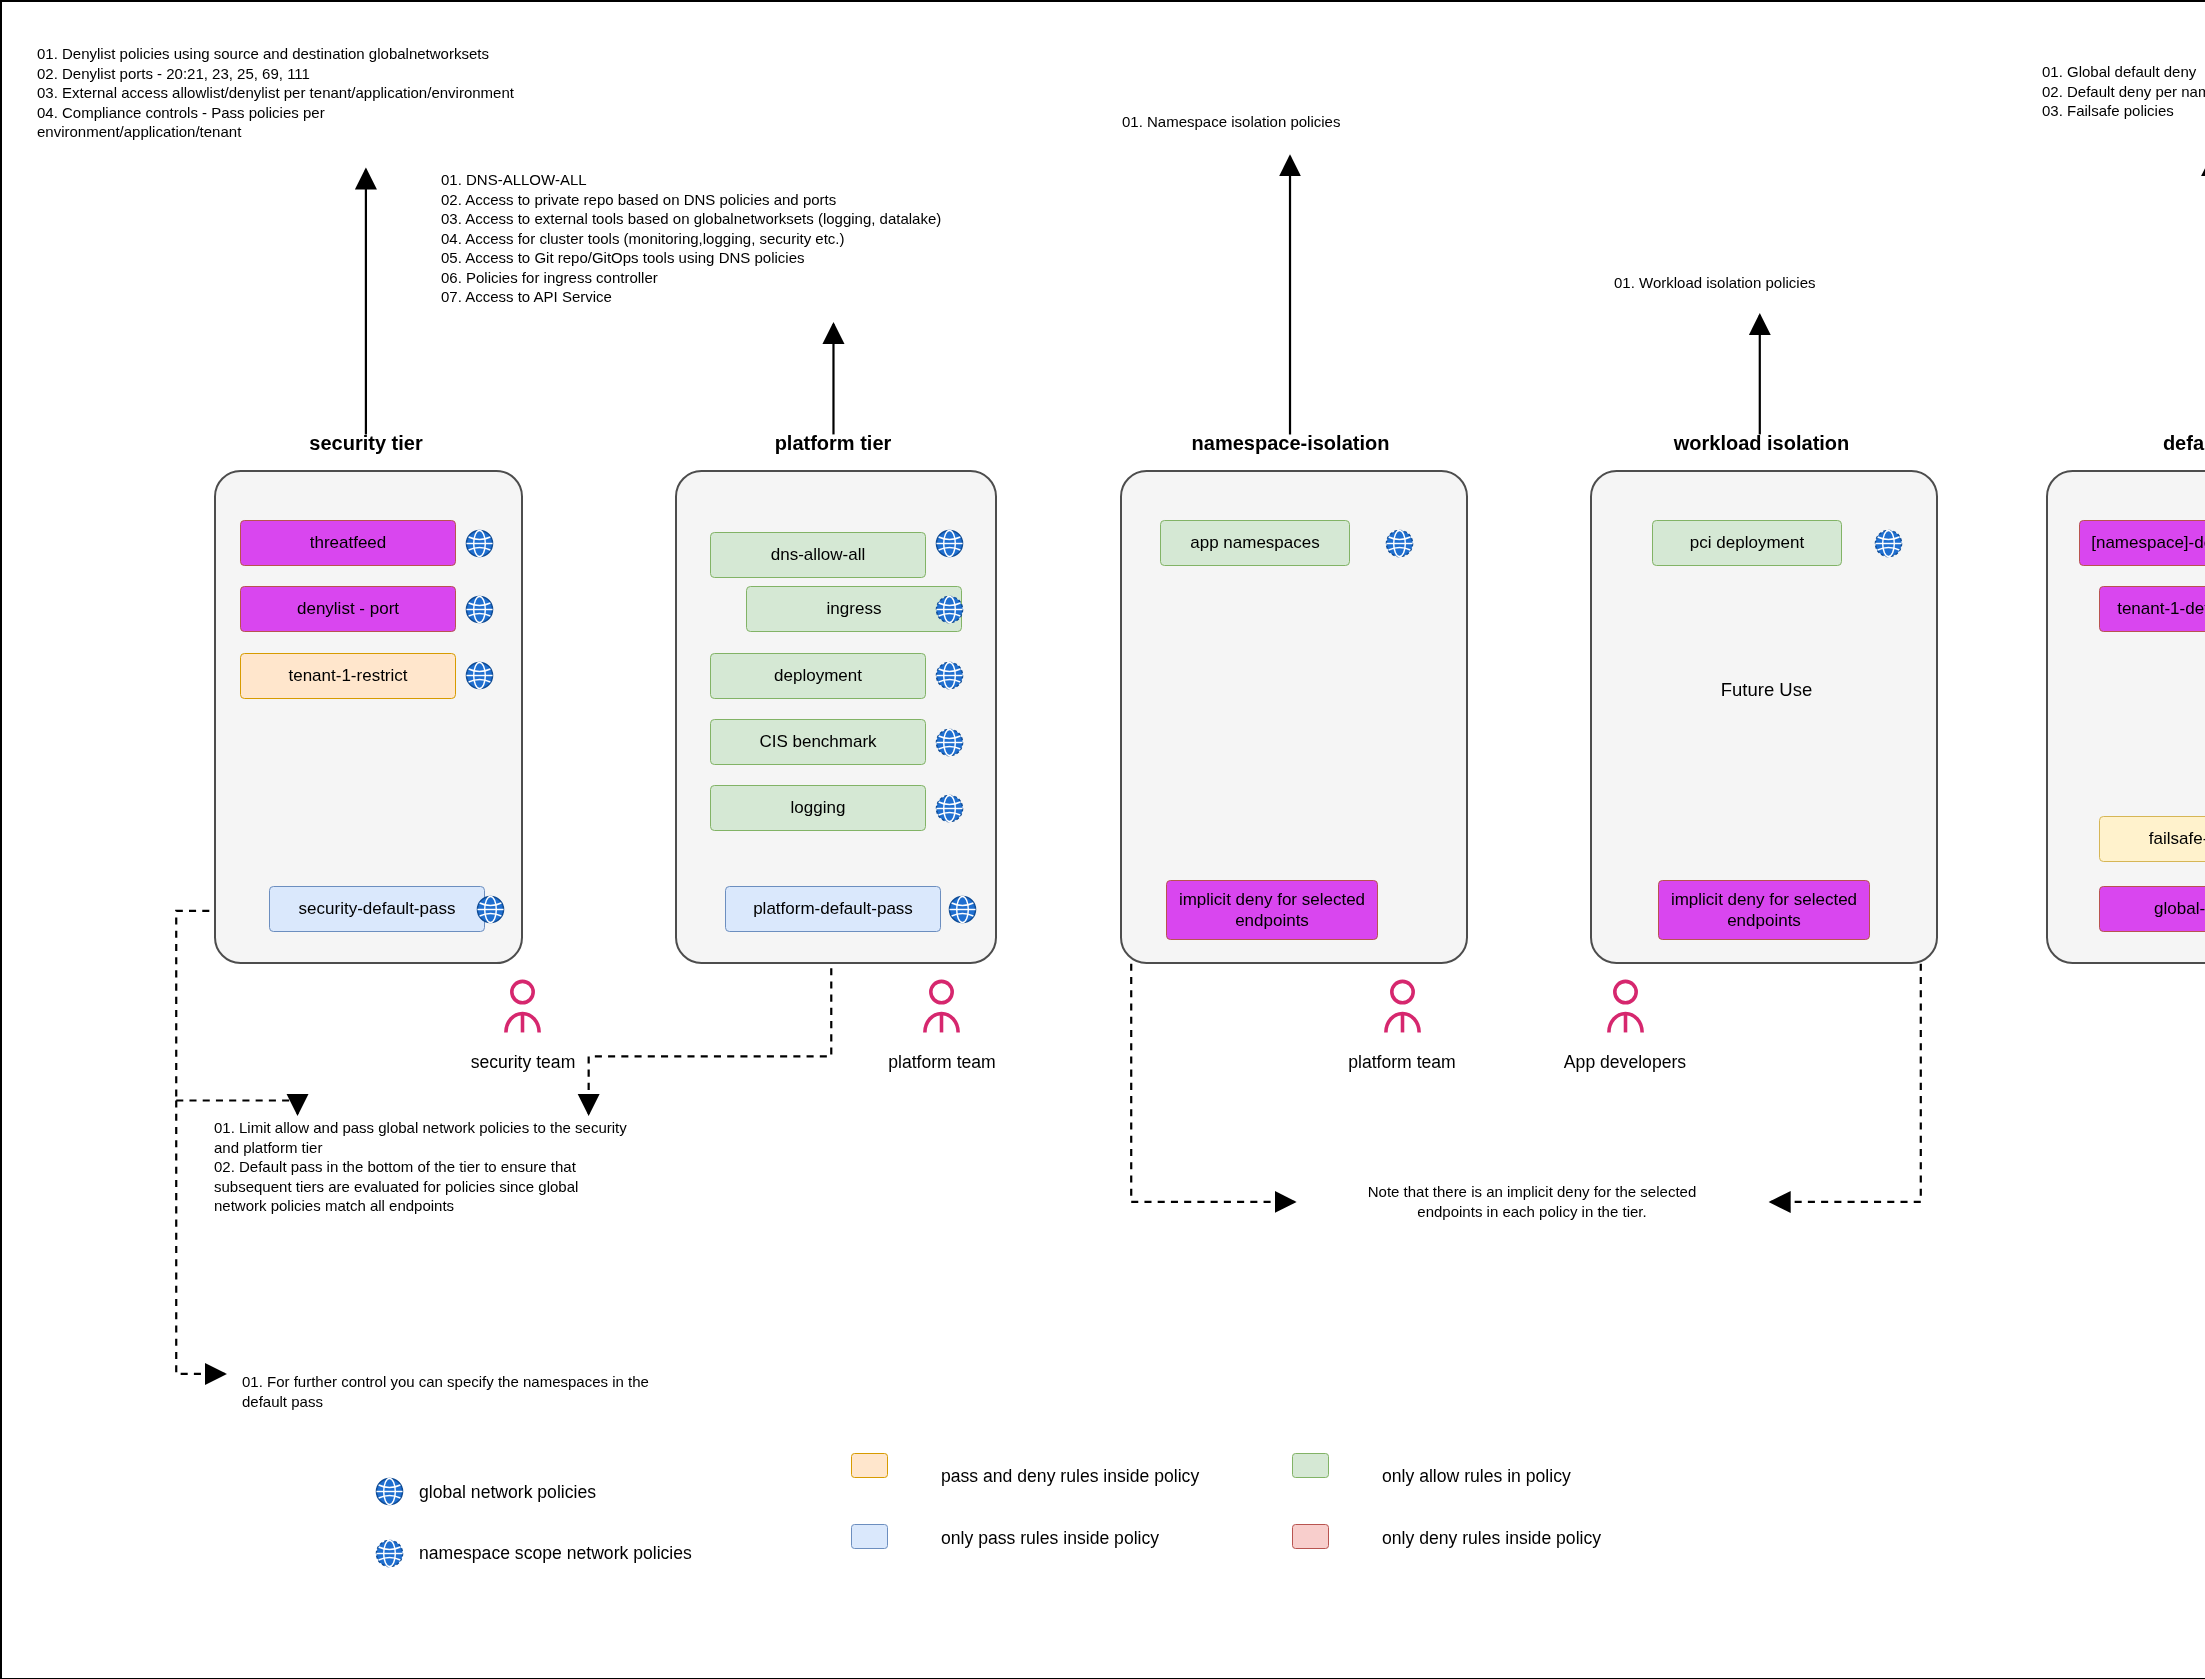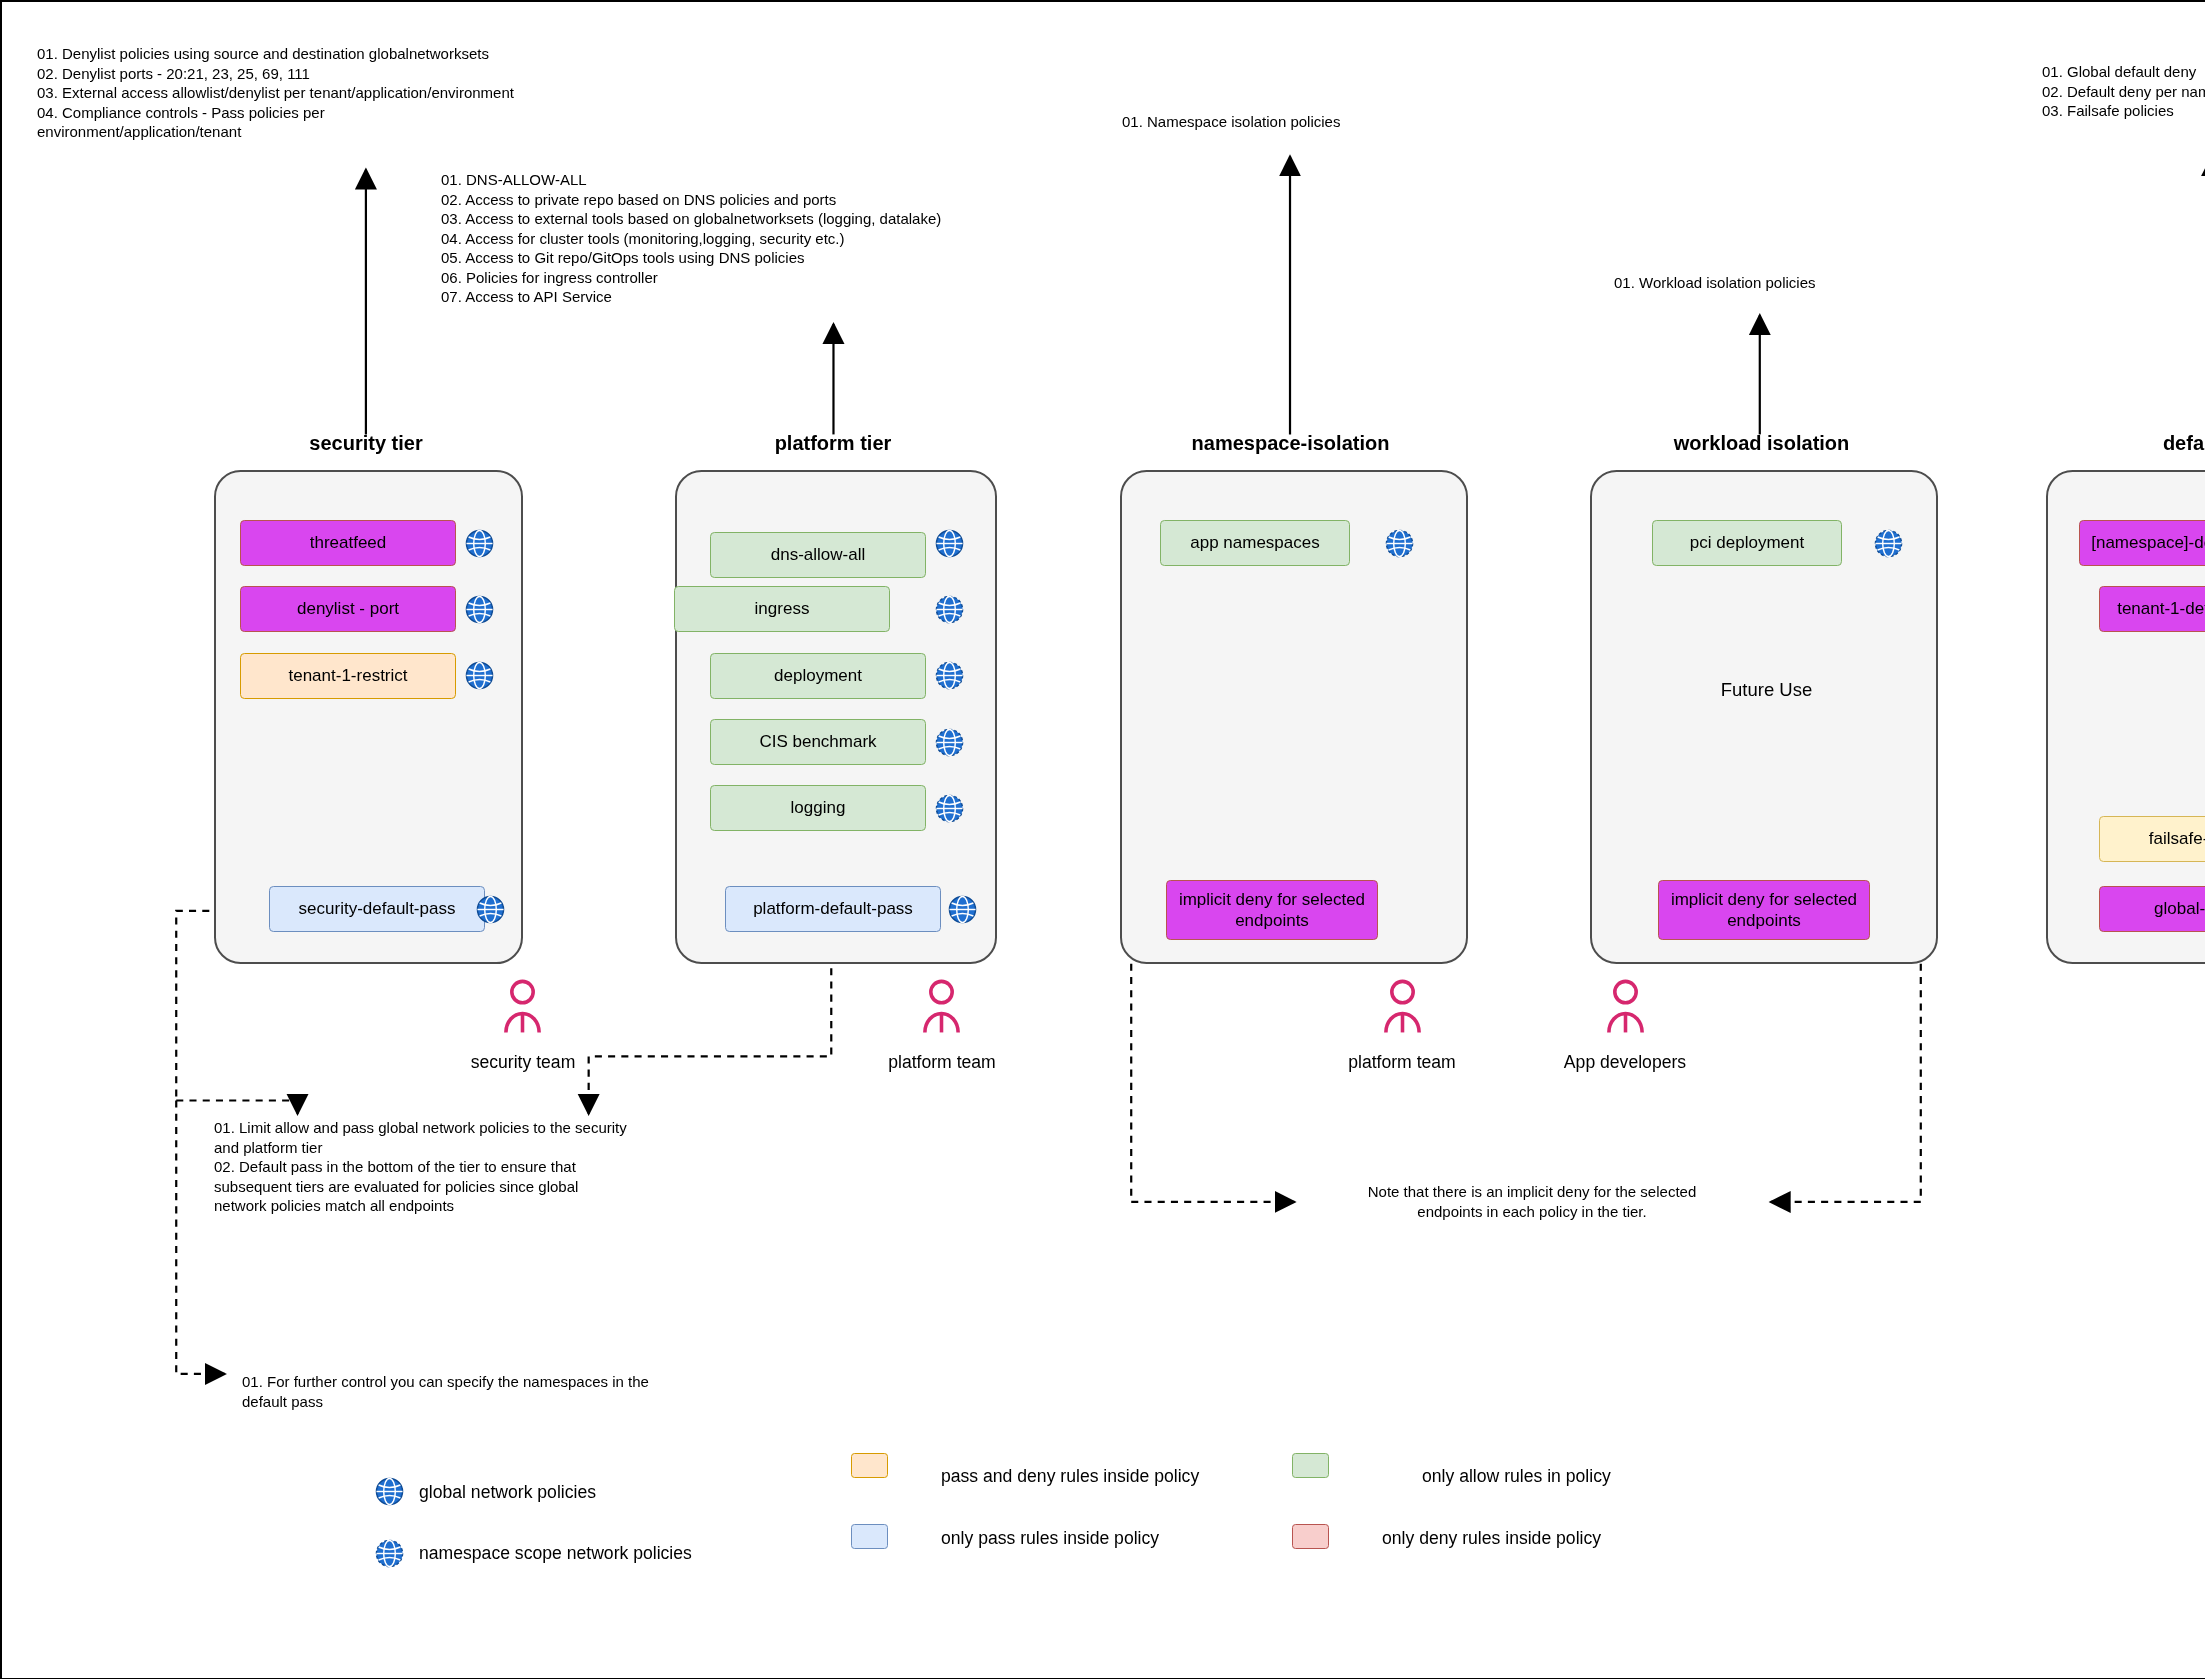--- a/index.html
+++ b/index.html
@@ -162,21 +162,21 @@
     <circle cx="20" cy="11" r="9" fill="none" stroke="#d6276e" stroke-width="3"></circle>
     <path d="M6 45 A14 16 0 0 1 34 45" fill="none" stroke="#d6276e" stroke-width="3"></path>
     <line x1="20" y1="30" x2="20" y2="45" stroke="#d6276e" stroke-width="3"></line>
   </svg>
   <div class="user-label" style="left:415px;top:1050px;width:212px;">security team</div>
 
   <div class="tier-title" style="left:712px;top:430px;width:238px;">platform tier</div>
   <div class="tier-box" style="left:673px;top:468px;width:322px;height:494px;"></div>
 
   <div class="pill green" style="left:708px;top:530px;width:216px;height:46px;">dns-allow-all</div>
-  <div class="pill green" style="left:672px;top:584px;width:216px;height:46px;">ingress</div>
+  <div class="pill green" style="left:744px;top:584px;width:216px;height:46px;">ingress</div>
   <div class="pill green" style="left:708px;top:651px;width:216px;height:46px;">deployment</div>
   <div class="pill green" style="left:708px;top:717px;width:216px;height:46px;">CIS benchmark</div>
   <div class="pill green" style="left:708px;top:783px;width:216px;height:46px;">logging</div>
   <div class="pill blue" style="left:723px;top:884px;width:216px;height:46px;">platform-default-pass</div>
 
   <svg class="gicon" style="left:933px;top:527px;" viewBox="0 0 40 40">
     <circle cx="20" cy="20" r="18" fill="#1f6fd0" stroke="#0d4a94" stroke-width="2"></circle>
     <ellipse cx="20" cy="20" rx="8" ry="18" fill="none" stroke="#ffffff" stroke-width="2"></ellipse>
     <line x1="2" y1="20" x2="38" y2="20" stroke="#ffffff" stroke-width="2"></line>
     <path d="M5 11 Q20 18 35 11" fill="none" stroke="#ffffff" stroke-width="2"></path>
@@ -309,19 +309,19 @@
   </svg>
   <div class="legend-label" style="left:417px;top:1541px;width:441px;">namespace scope network policies</div>
 
   <div class="legend-swatch" style="left:849px;top:1451px;background:#ffe6cc;border-color:#d79b00;"></div>
   <div class="legend-label" style="left:939px;top:1464px;width:441px;">pass and deny rules inside policy</div>
 
   <div class="legend-swatch" style="left:849px;top:1522px;background:#dae8fc;border-color:#6c8ebf;"></div>
   <div class="legend-label" style="left:939px;top:1526px;width:441px;">only pass rules inside policy</div>
 
   <div class="legend-swatch" style="left:1290px;top:1451px;background:#d5e8d4;border-color:#82b366;"></div>
-  <div class="legend-label" style="left:1380px;top:1464px;width:441px;margin-left:40px;">only allow rules in policy</div>
+  <div class="legend-label" style="left:1380px;top:1464px;width:441px;">only allow rules in policy</div>
 
   <div class="legend-swatch" style="left:1290px;top:1522px;background:#f8cecc;border-color:#b85450;"></div>
   <div class="legend-label" style="left:1380px;top:1526px;width:441px;">only deny rules inside policy</div>
 
 </div>
 
 
 </body></html>

